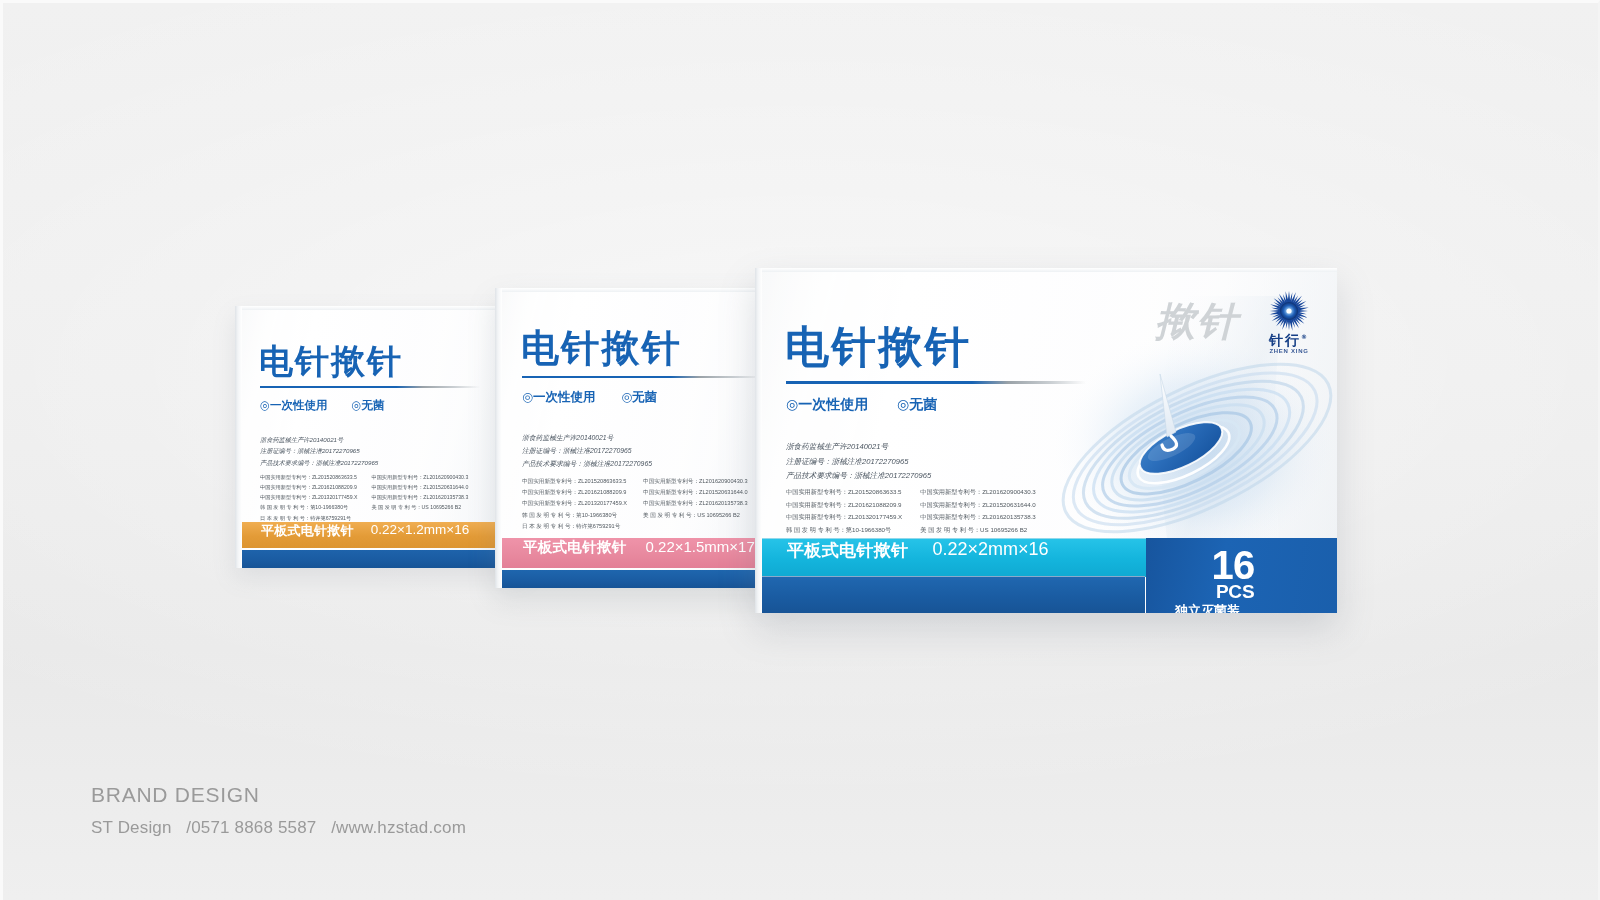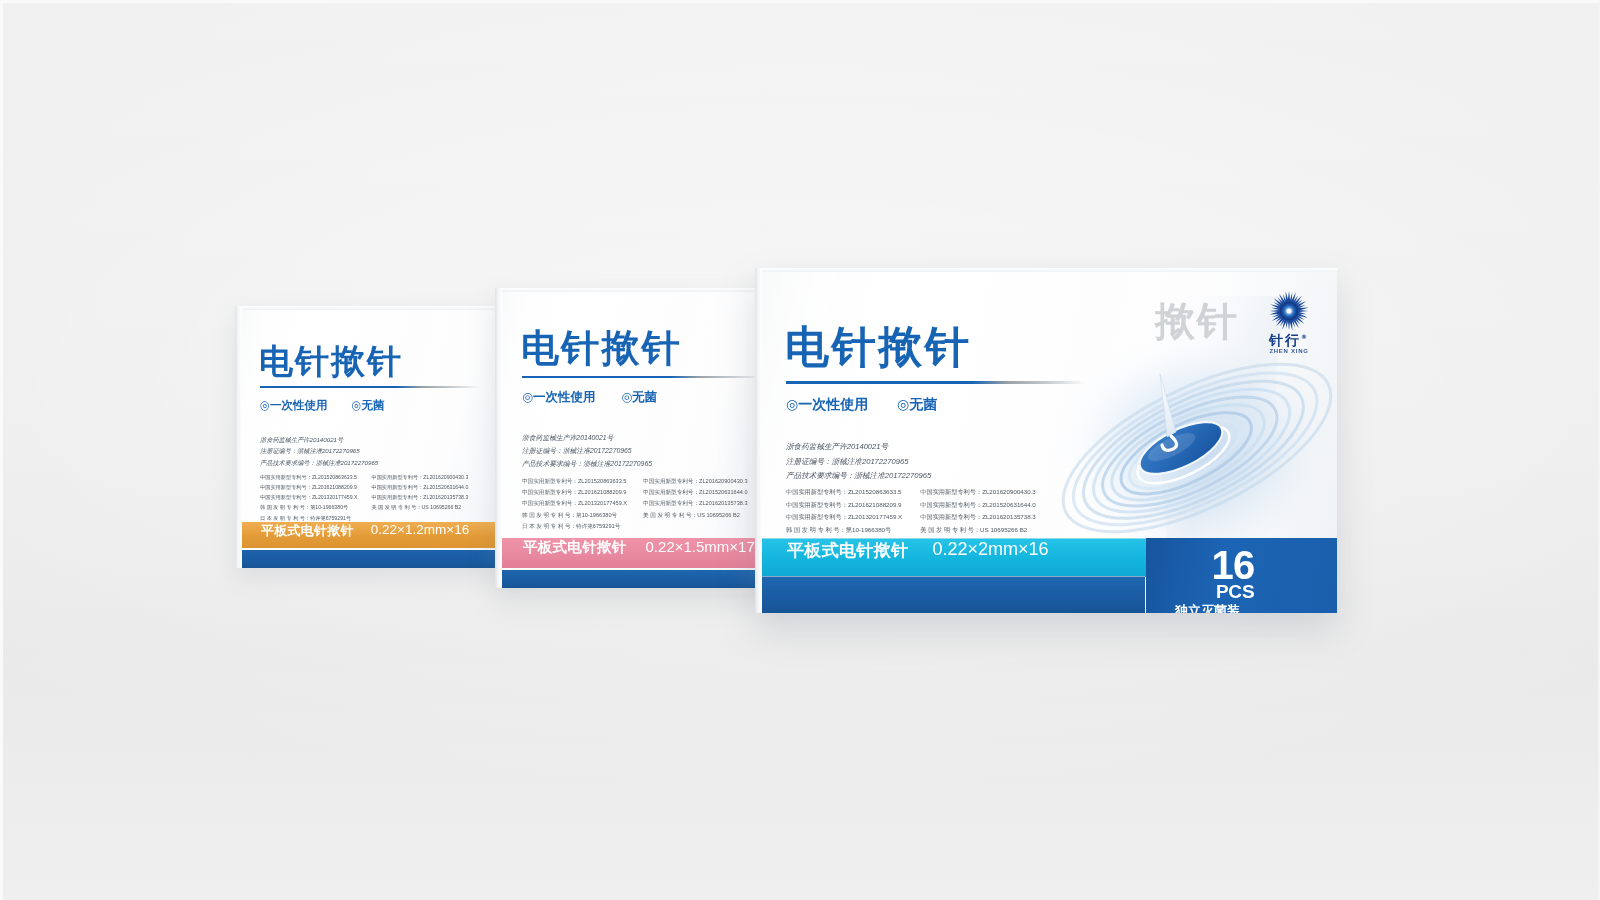--- a/index.html
+++ b/index.html
@@ -305,21 +305,21 @@
         <div class="pl">日 本 发 明 专 利 号：特许第6759291号</div>
       </div>
       <div class="col">
         <div class="pl">中国实用新型专利号：ZL201620900430.3</div>
         <div class="pl">中国实用新型专利号：ZL201520631644.0</div>
         <div class="pl">中国实用新型专利号：ZL201620135738.3</div>
         <div class="pl">美 国 发 明 专 利 号：US 10695266 B2</div>
       </div>
     </div>
 
-    <div class="watermark" style="right:98px;top:26px;font-size:40px;">揿针</div>
+    <div class="watermark" style="right:98px;top:26px;font-size:40px;font-style:italic;">揿针</div>
 
     <div class="logo" style="right:14px;top:22px;width:68px;height:66px;">
       <svg viewBox="0 0 68 44" style="position:absolute;left:0;top:0;width:68px;height:44px;">
         <defs>
           <radialGradient id="burst" cx="50%" cy="50%" r="50%">
             <stop offset="0%" stop-color="#ffffff"></stop>
             <stop offset="26%" stop-color="#7fb4e6"></stop>
             <stop offset="62%" stop-color="#1f5fb8"></stop>
             <stop offset="100%" stop-color="#0d2f6e"></stop>
           </radialGradient>
@@ -471,14 +471,20 @@
     </div>
   </div>
 
   <div class="shadow" style="left:238px;top:560px;width:284px;height:12px;
               background:radial-gradient(50% 100% at 50% 0%, rgba(130,138,146,.22), rgba(130,138,146,0) 75%);"></div>
   <div class="shadow" style="left:498px;top:580px;width:284px;height:14px;
               background:radial-gradient(50% 100% at 50% 0%, rgba(130,138,146,.24), rgba(130,138,146,0) 75%);"></div>
   <div class="shadow" style="left:756px;top:605px;width:578px;height:20px;
               background:radial-gradient(50% 100% at 50% 0%, rgba(125,133,141,.28), rgba(125,133,141,0) 78%);"></div>
 
+  <div class="credits" style="left:88px;top:776px;">
+    <div class="c1">BRAND DESIGN</div>
+    <div class="c2">
+      <span>ST Design</span><span>   </span><span>/0571 8868 5587</span><span>   </span><span>/www.hzstad.com</span>
+    </div>
+  </div>
 
 </div>
 
 </body></html>

